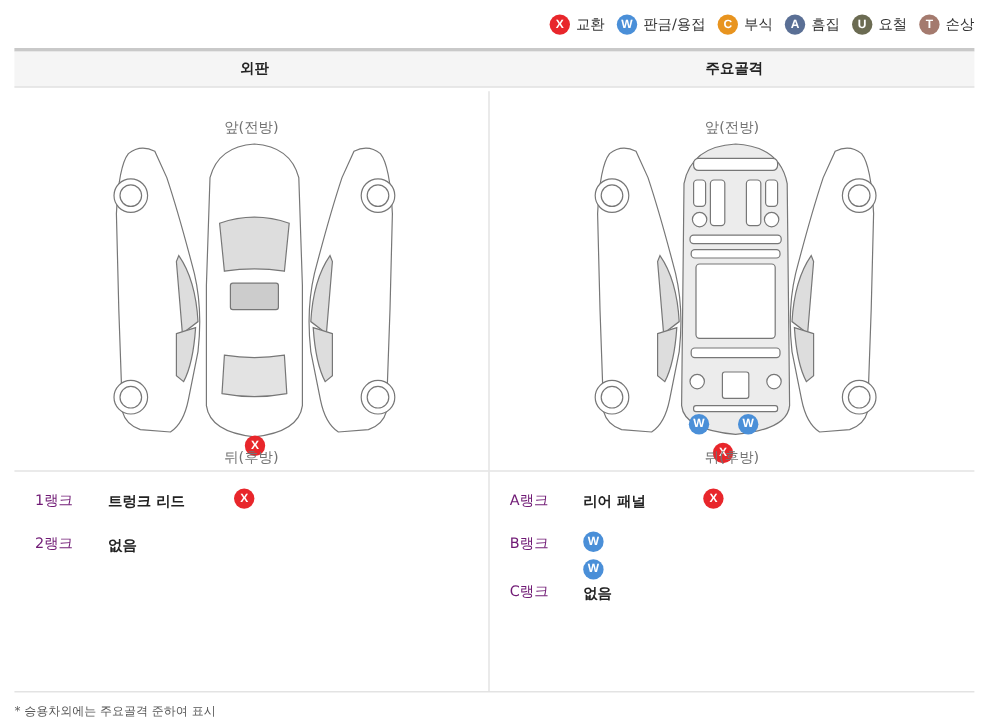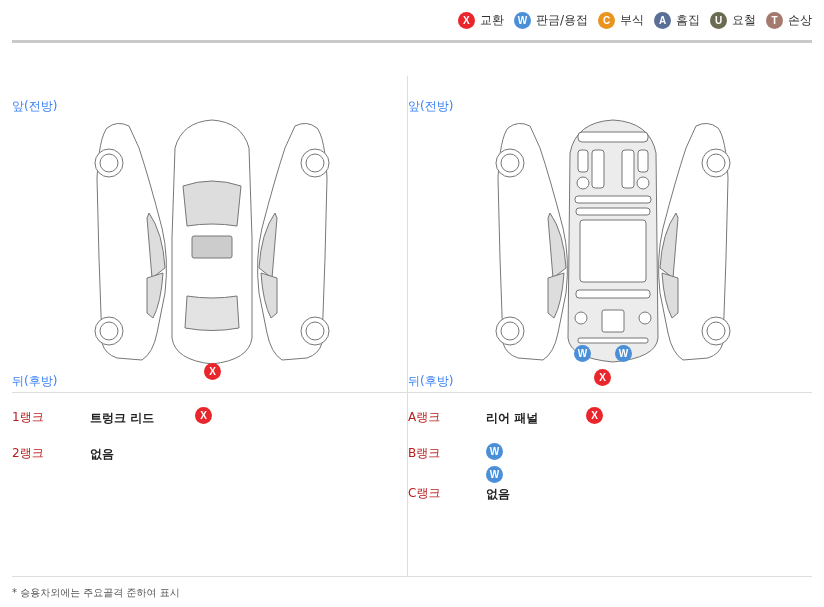--- a/index.html
+++ b/index.html
@@ -10,30 +10,30 @@
   .badge { width: 17px; height: 17px; border-radius: 50%; color: #fff; font-size: 10px; font-weight: bold; display: inline-flex; align-items: center; justify-content: center; font-family: "Liberation Sans", sans-serif; }
 
   .frame { position: absolute; left: 12px; top: 40px; width: 800px; height: 537px; border-top: 3px solid #c9c9c9; border-bottom: 1px solid #ddd; }
   .head { display: flex; height: 30px; background: #f5f5f5; border-bottom: 1px solid #ddd; }
   .head div { flex: 1; display: flex; align-items: center; justify-content: center; font-size: 12px; font-weight: bold; color: #222; }
   .cols { position: absolute; top: 33px; left: 0; width: 800px; bottom: 0; display: flex; }
   .col { width: 400px; position: relative; }
   .col.left { border-right: 1px solid #ddd; width: 396px; }
   .col.right { width: 404px; }
   .diagram { height: 317px; border-bottom: 1px solid #ddd; position: relative; }
-  .dir-front, .dir-rear { position: absolute; left: 0; right: 0; font-size: 12px; color: #3b82f6; }
+  .dir-front, .dir-rear { position: absolute; left: 0; right: 0; text-align: center; font-size: 12px; color: #737373; }
   .dir-front { top: 22px; }
   .dir-rear { top: 297px; }
   .car { position: absolute; left: 75px; top: 42px; }
   .col.right .car { left: 80px; }
   .mark { position: absolute; }
 
   .ranks { padding-top: 14px; }
   .rank-row { display: flex; align-items: flex-start; min-height: 36px; }
-  .rank-label { width: 78px; text-align: left; padding-right: 12px; font-size: 12px; color: #b91c1c; line-height: 20px; }
+  .rank-label { width: 78px; text-align: center; padding-right: 12px; font-size: 12px; color: #701a75; line-height: 20px; }
   .rank-items { display: flex; flex-direction: column; gap: 6px; }
   .rank-item { display: flex; align-items: flex-start; }
   .rank-text { width: 105px; font-size: 12px; color: #222; line-height: 22px; font-weight: bold; }
   .col.right .rank-label { width: 78px; }
   .col.right .rank-text { width: 100px; }
 
   .footnote { position: absolute; left: 12px; top: 586px; font-size: 10px; color: #555; }
 </style>
 </head>
 <body>
@@ -59,20 +59,24 @@
     <span class="badge" style="background:#6b6b52">U</span>
     <span>요철</span>
   </div>
   <div class="legend-item">
     <span class="badge" style="background:#a47a6e">T</span>
     <span>손상</span>
   </div>
 </div>
 
 <div class="frame">
+  <div class="head">
+    <div>외판</div>
+    <div>주요골격</div>
+  </div>
 
   <div class="cols">
 
     <div class="col left">
       <div class="diagram">
         <div class="dir-front">앞(전방)</div>
         <svg class="car" width="250" height="250" viewBox="0 0 250 250">
           <g fill="#fff" stroke="#777" stroke-width="1">
 
             <path d="M20 10 Q30 2 42 8 L52 30 Q62 60 75 110 Q82 140 78 175 L70 215 Q66 235 55 242 L30 240 Q18 236 15 225 L12 140 L10 60 Q12 20 20 10 Z"></path>

